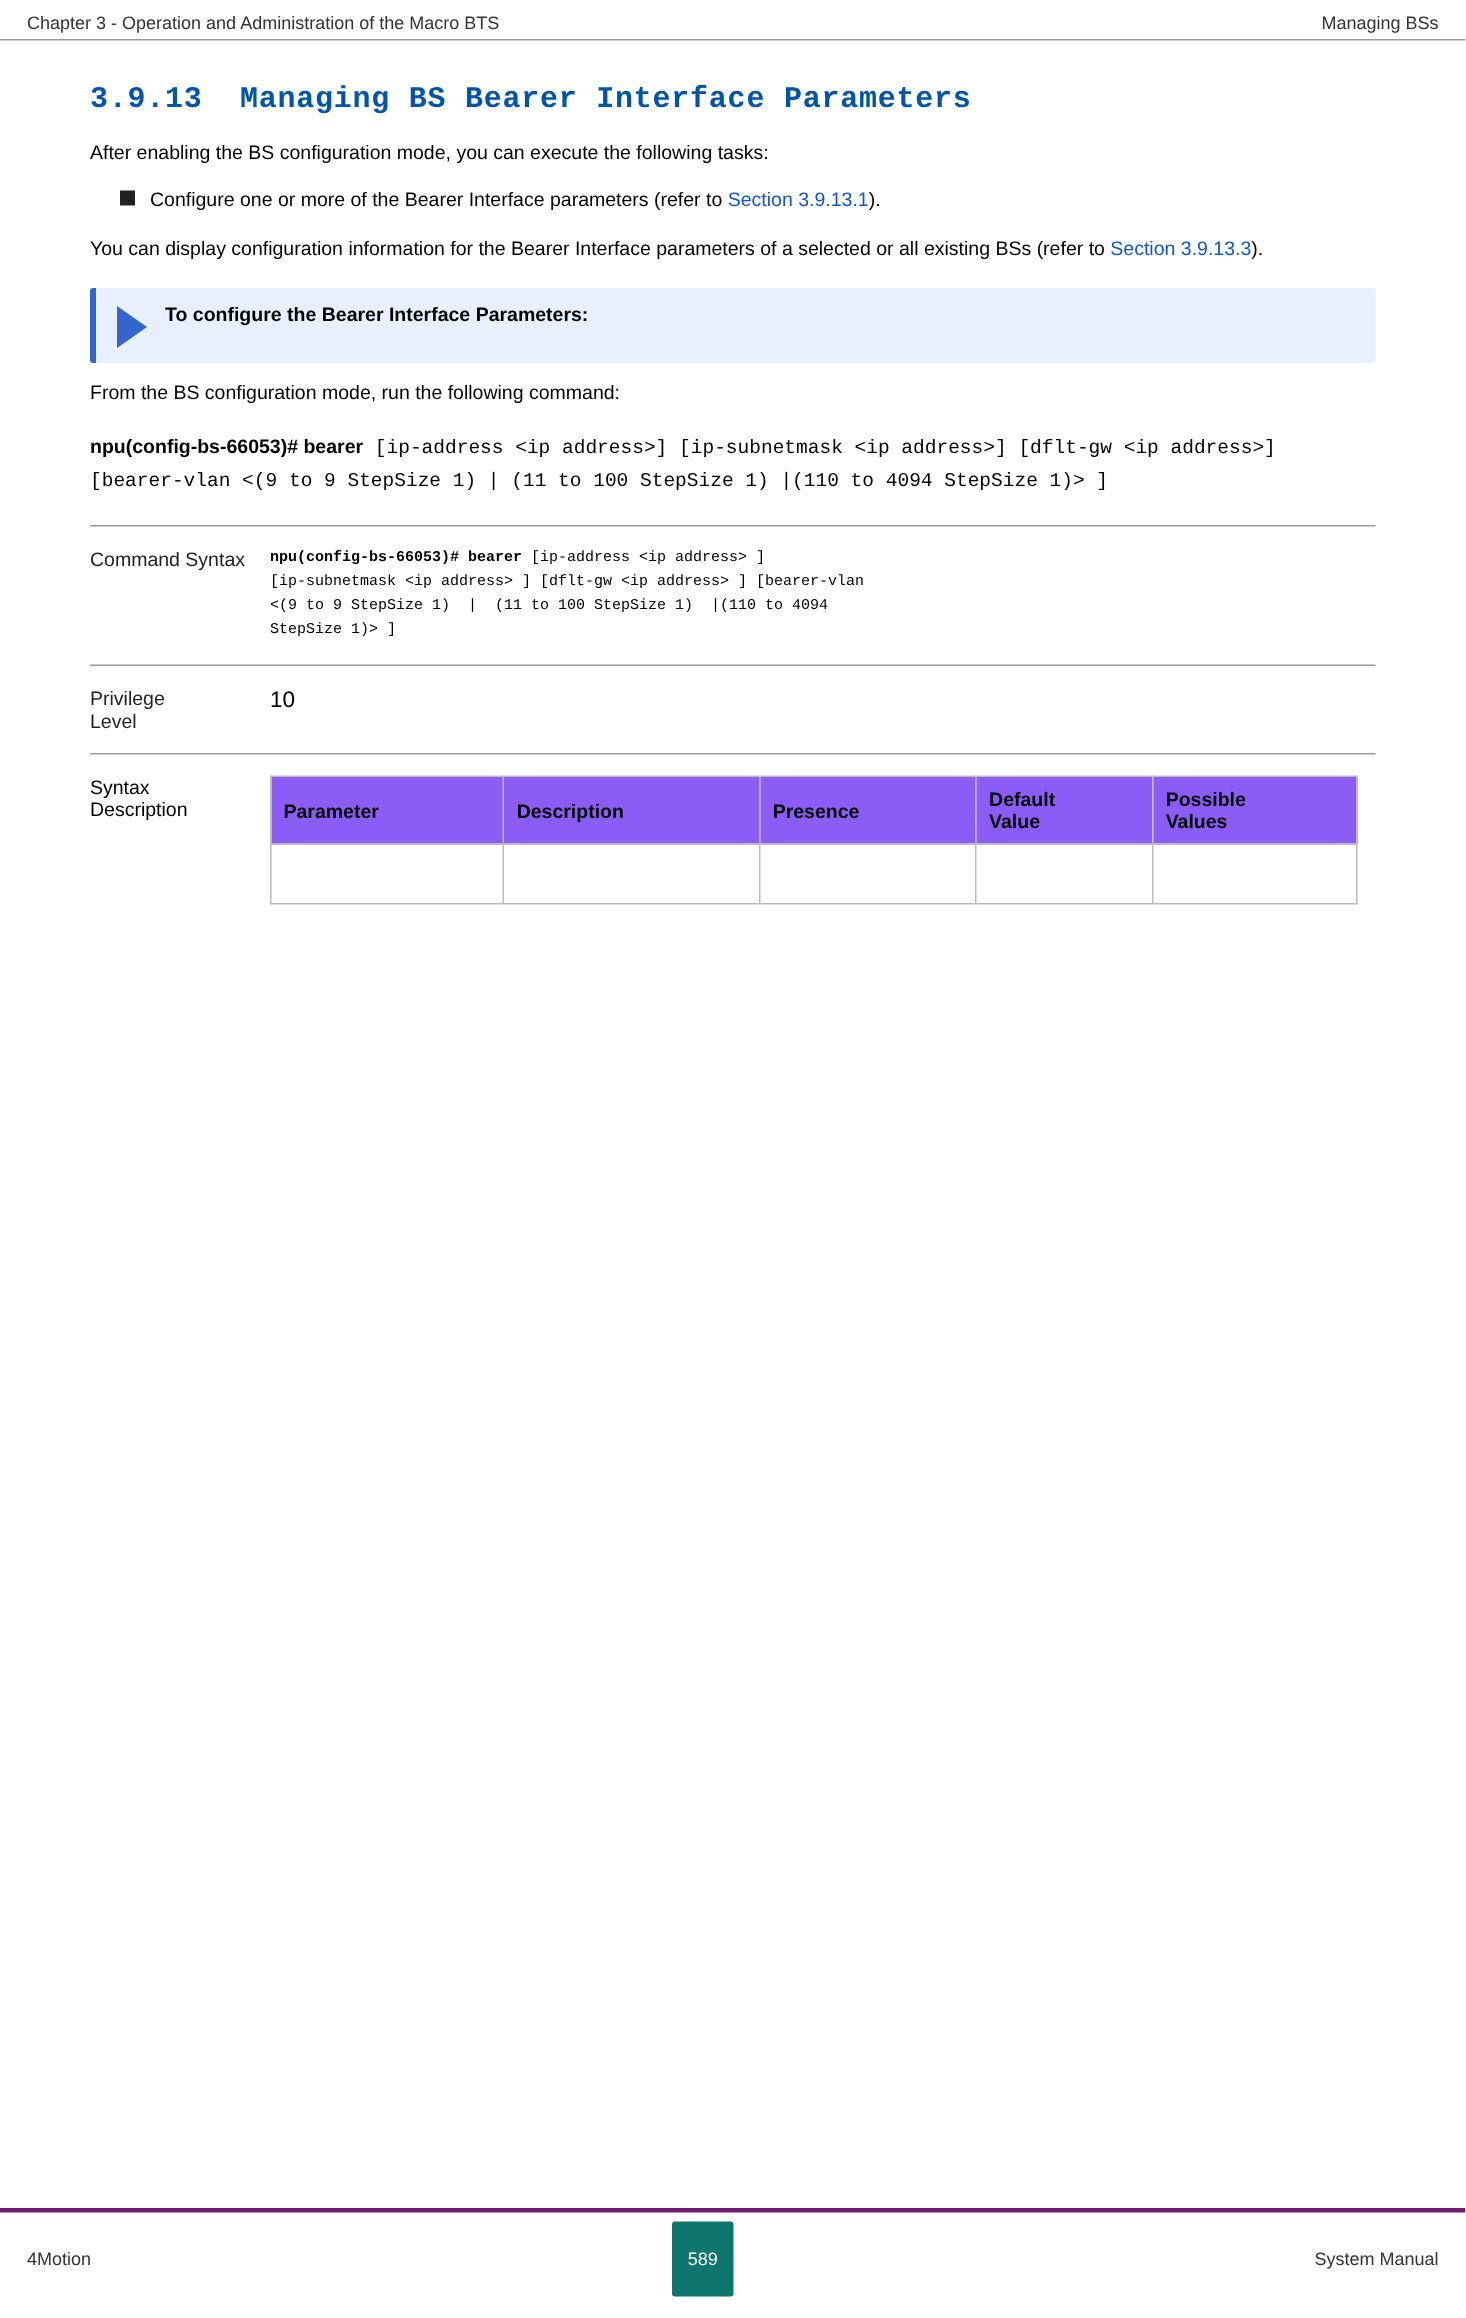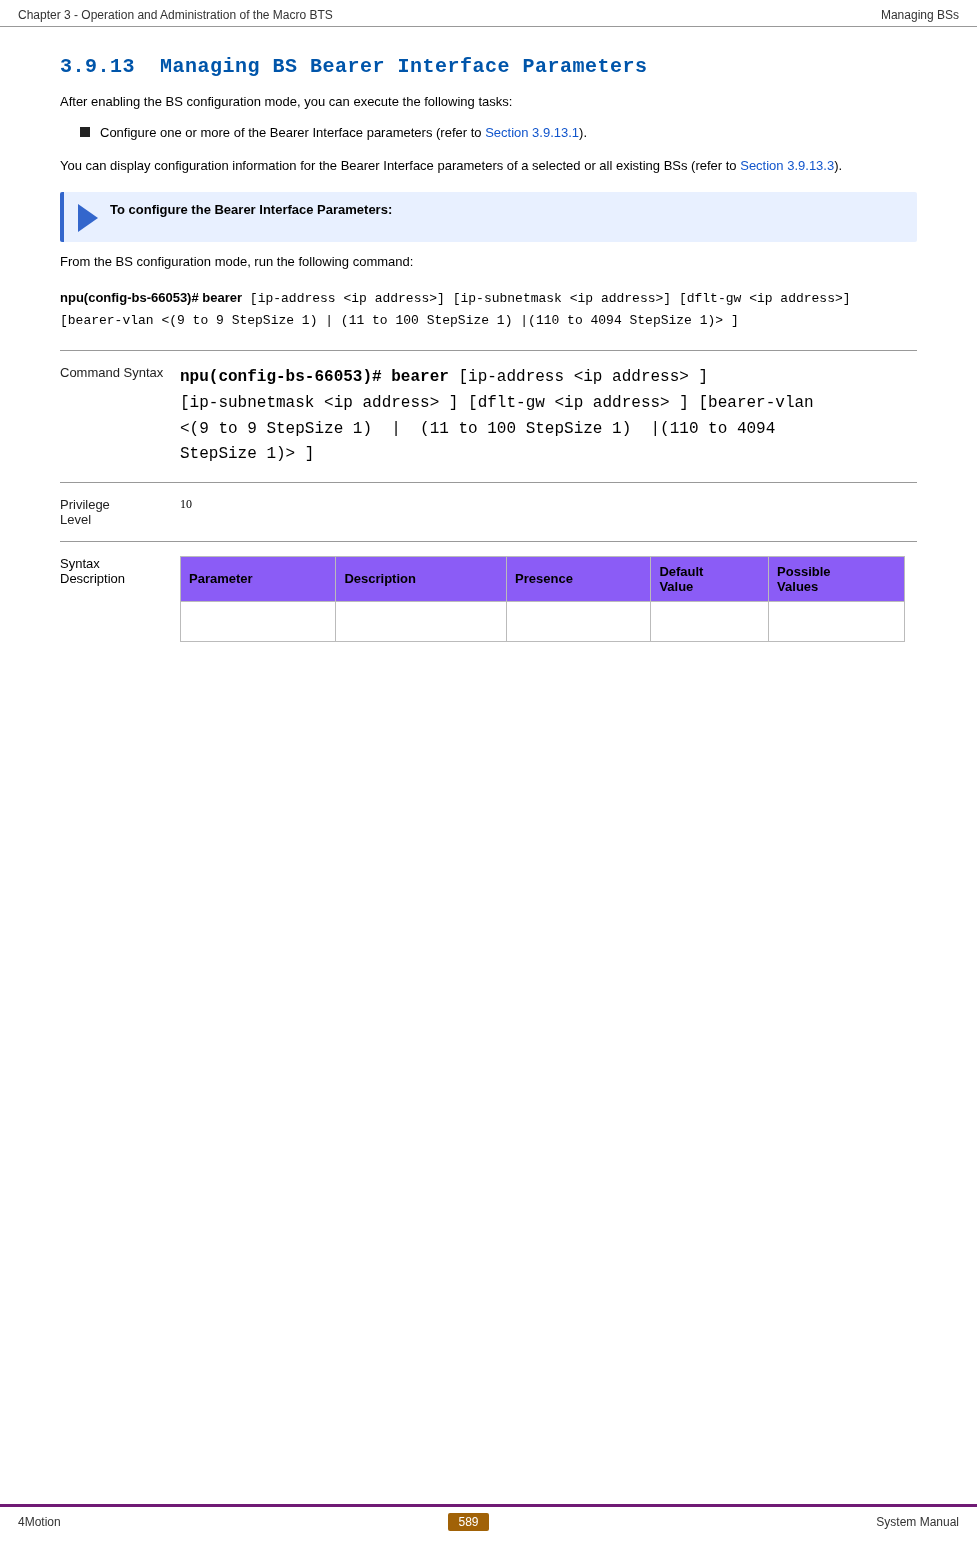--- a/index.html
+++ b/index.html
@@ -112,29 +112,29 @@
     .info-table-label {
       width: 120px;
       flex-shrink: 0;
       font-size: 13px;
       color: #222;
       padding-right: 16px;
     }
     .info-table-value {
       flex: 1;
       font-family: 'Courier New', monospace;
-      font-size: 16px;
+      font-size: 10px;
       line-height: 1.6;
     }
     .info-table-value .cmd-bold {
       font-weight: bold;
     }
     .privilege-value {
-      font-family: Liberation Serif, serif;
-      font-size: 12px;
+      font-family: Liberation Sans, sans-serif;
+      font-size: 15px;
       text-align: right;
     }
     .desc-table {
       width: 100%;
       border-collapse: collapse;
       margin-top: 0;
     }
     .desc-table th {
       background: #8b5cf6;
       font-size: 13px;
@@ -172,23 +172,23 @@
       display: flex;
       justify-content: space-between;
       align-items: center;
       padding: 0 18px;
       font-size: 12px;
       color: #333;
       border-top: 3px solid #701a75;
       padding-top: 6px;
     }
     .footer-page-num {
-      background: #a16207;
+      background: #0f766e;
       color: #fff;
-      padding: 2px 10px;
+      padding: 18px 10px;
       font-size: 12px;
       border-radius: 2px;
     }
   </style>
 </head>
 <body>
 
 <div class="page-header">
   <span>Chapter 3 - Operation and Administration of the Macro BTS</span>
   <span>Managing BSs</span>

